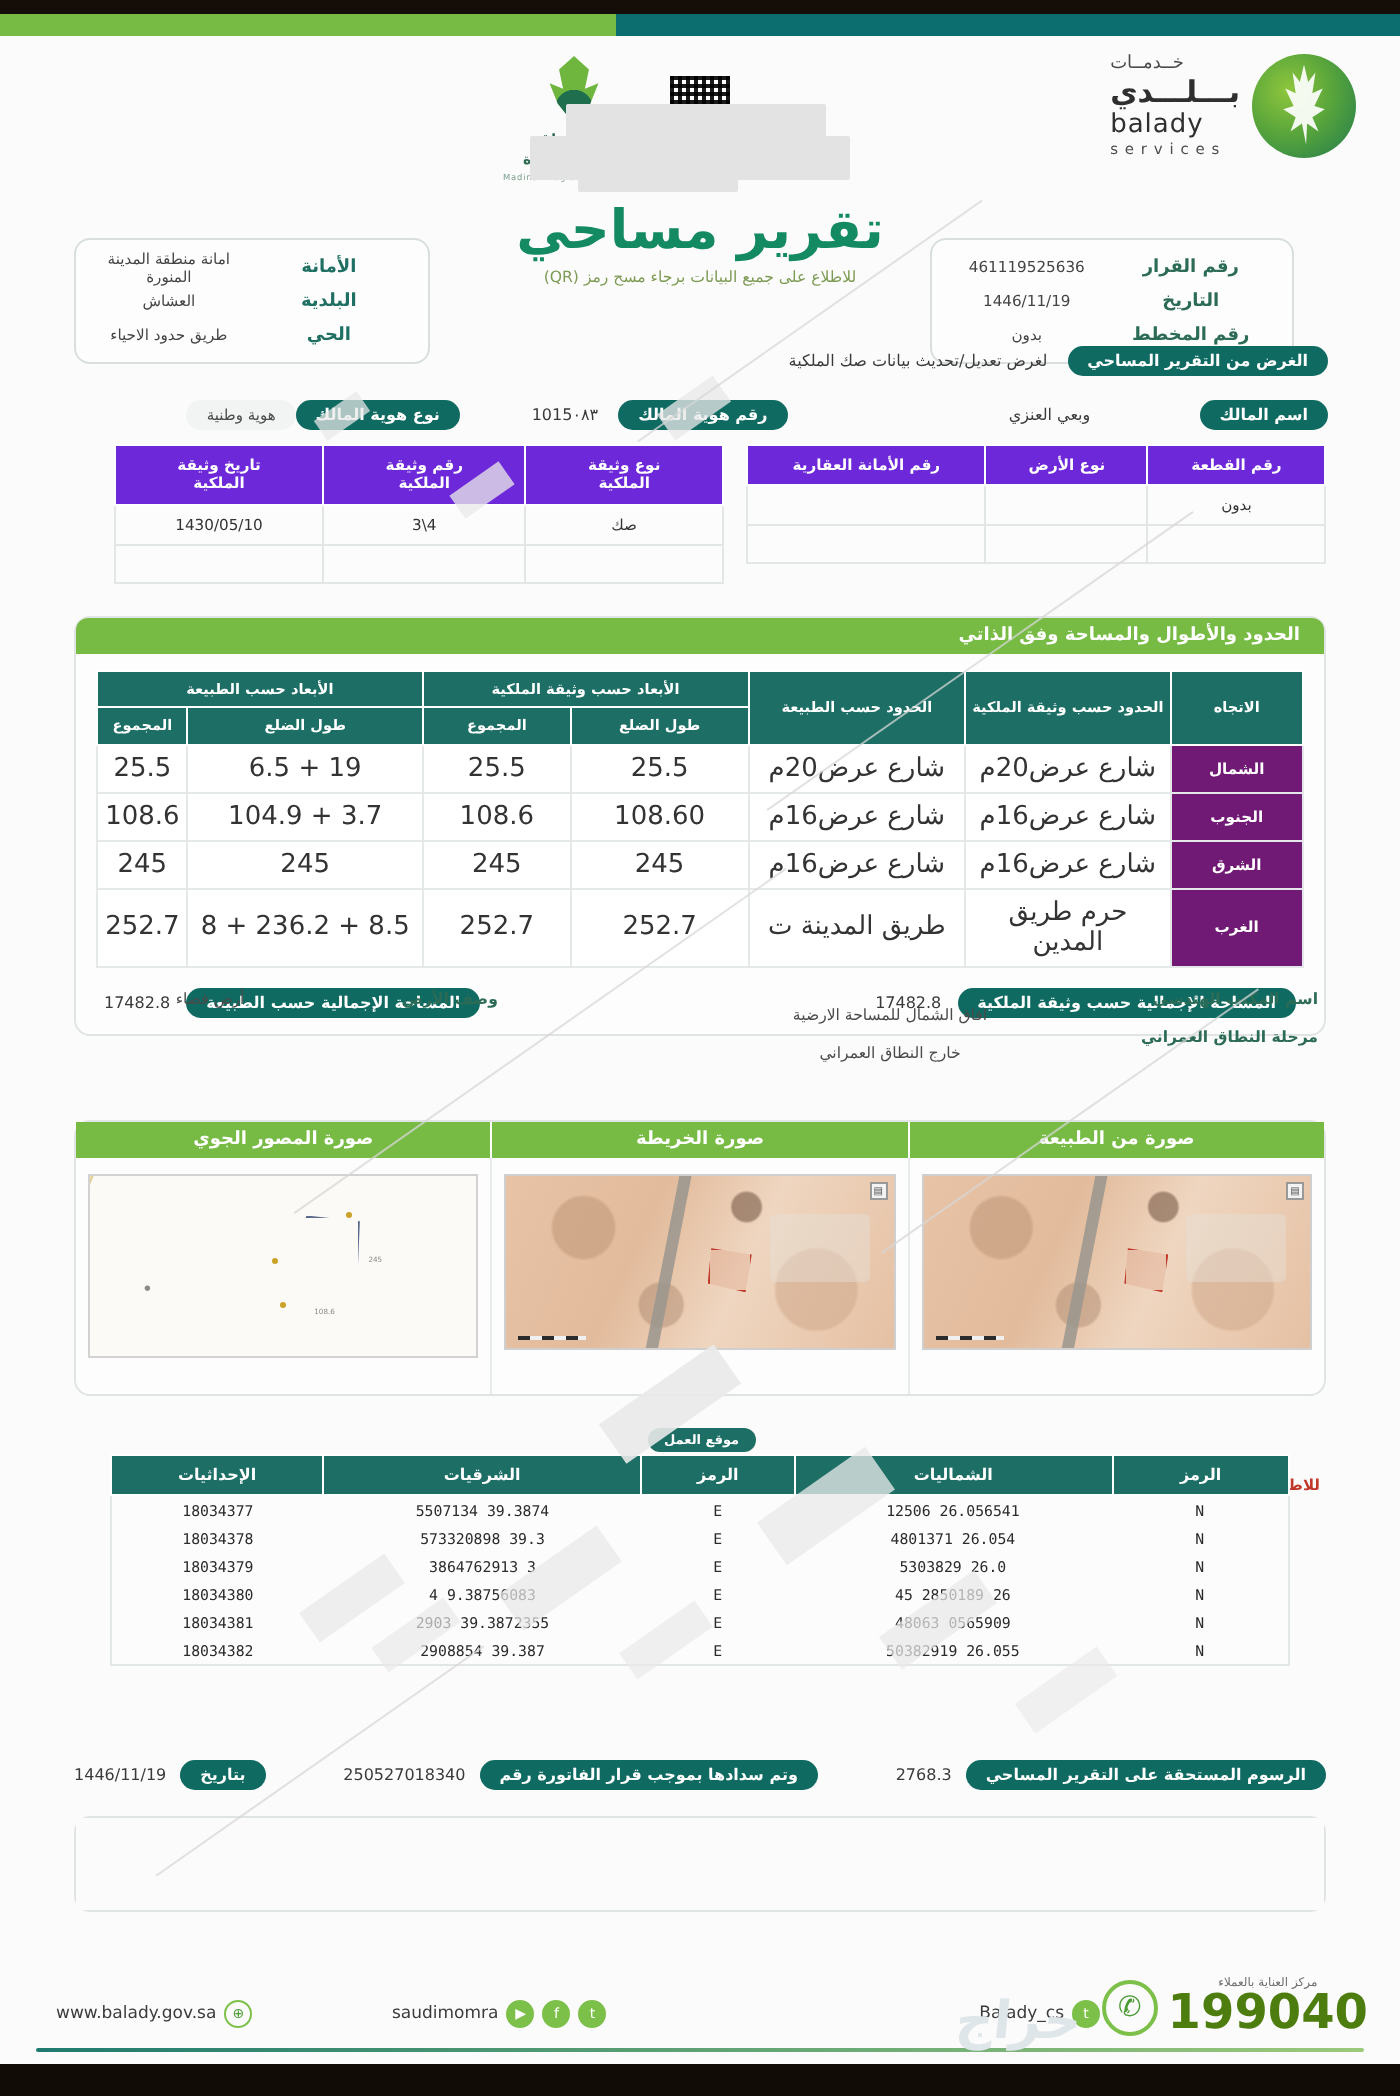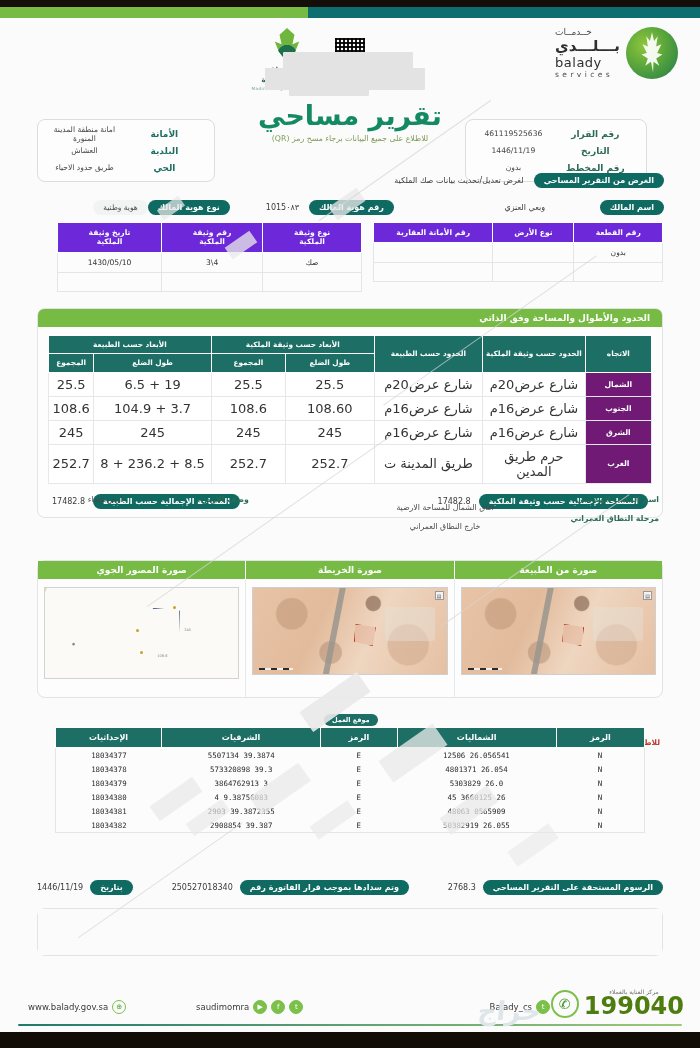--- a/index.html
+++ b/index.html
@@ -579,21 +579,21 @@
           </tr>
           <tr>
             <td style="width:15%">N</td>
             <td style="width:27%">26.0    5303829</td>
             <td style="width:13%">E</td>
             <td style="width:27%">3    3864762913</td>
             <td style="width:18%">18034379</td>
           </tr>
           <tr>
             <td style="width:15%">N</td>
-            <td style="width:27%">26   3660125    45</td>
+            <td style="width:27%">26   2850189    45</td>
             <td style="width:13%">E</td>
             <td style="width:27%">9.38756083 4</td>
             <td style="width:18%">18034380</td>
           </tr>
           <tr>
             <td style="width:15%">N</td>
             <td style="width:27%">0565909   48063</td>
             <td style="width:13%">E</td>
             <td style="width:27%">39.3872355  2903</td>
             <td style="width:18%">18034381</td>

